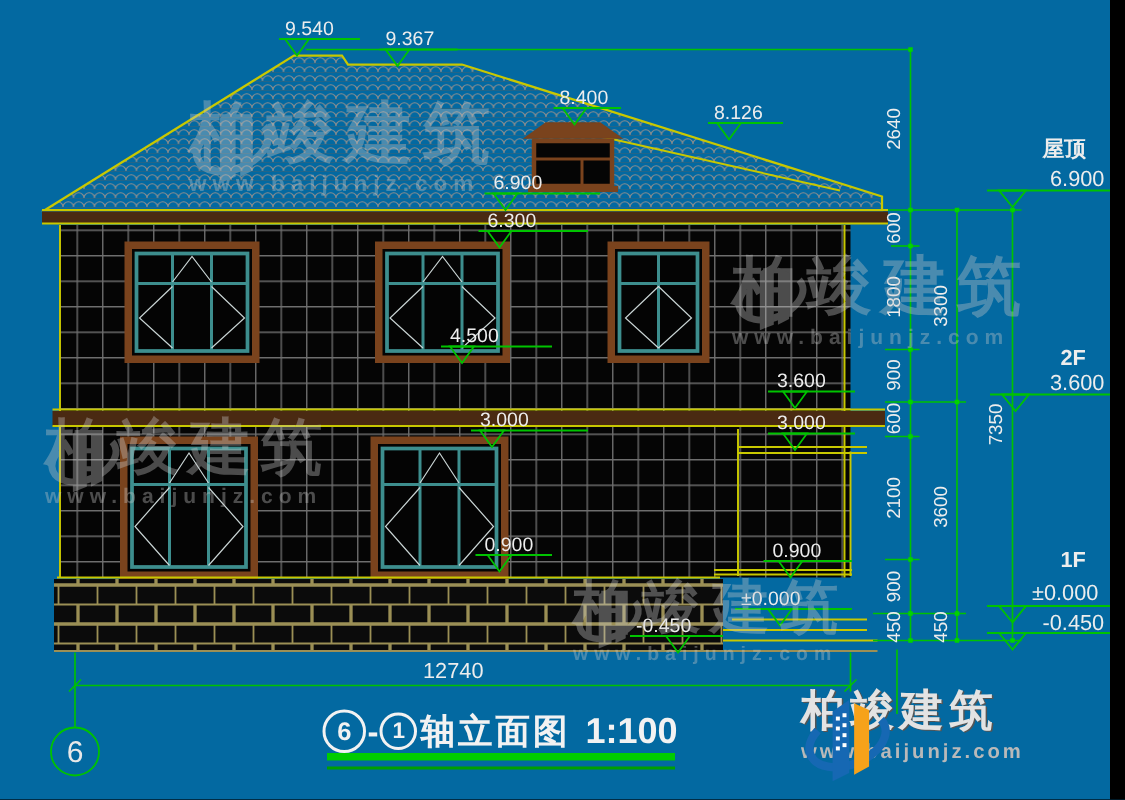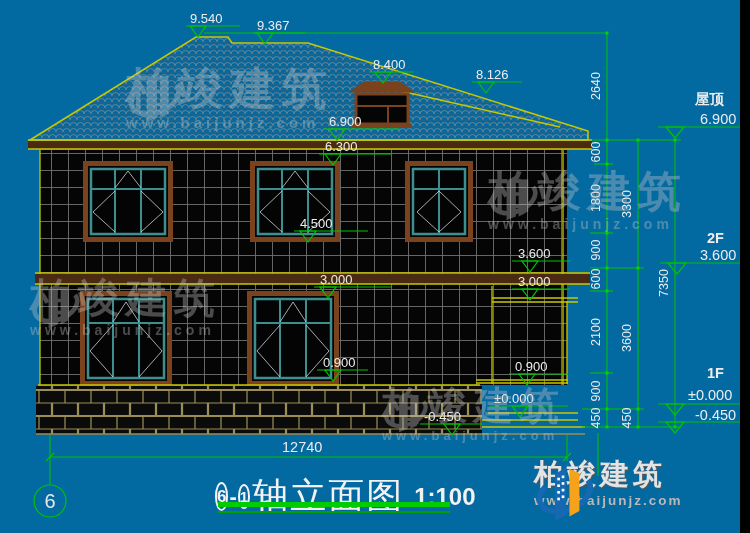--- a/index.html
+++ b/index.html
@@ -21,21 +21,21 @@
   .wm1 .wm-brand{font-size:45px}.wm1 .wm-url{font-size:15px}
   .wm2 .wm-brand{font-size:43px}.wm2 .wm-url{font-size:14px}
   .wm3 .wm-brand{font-size:41px}.wm3 .wm-url{font-size:14px}
   .wm4 .wm-brand{font-size:39px}.wm4 .wm-url{font-size:13px}
   
   .title-row{position:absolute;left:215px;top:472px;width:240px;display:flex;align-items:center;z-index:3;color:#f2f2f2;white-space:nowrap;}
   .circ{display:inline-flex;align-items:center;justify-content:center;border:2px solid #f2f2f2;border-radius:50%;font-weight:bold;}
   .circ.big{width:25px;height:25px;font-size:17px;}
   .circ.small{width:21px;height:21px;font-size:15px;}
   .tdash{font-size:22px;font-weight:bold;margin:0 1px;}
-  .ttext{font-size:36px;font-weight:normal;letter-spacing:2px;margin-left:2px;}
+  .ttext{font-size:23px;font-weight:bold;letter-spacing:2px;margin-left:2px;}
   .tscale{font-size:24px;font-weight:bold;margin-left:10px;}
   .tbar{position:absolute;left:218px;top:502px;width:232px;height:5px;background:#00cc00;z-index:3;}
   .tbar2{position:absolute;left:218px;top:511px;width:232px;height:2px;background:#00a000;z-index:3;}
   
   .logo{position:absolute;left:534px;top:460px;display:flex;align-items:center;gap:6px;z-index:3;}
   .logo-brand{font-size:29px;font-weight:bold;color:#e3e3e3;letter-spacing:4px;line-height:1;text-shadow:1px 1px 0 #555;}
   .logo-url{font-size:13.5px;font-weight:bold;color:#b9b9b9;letter-spacing:2px;margin-top:4px;}
 </style>
 </head>
 <body>

